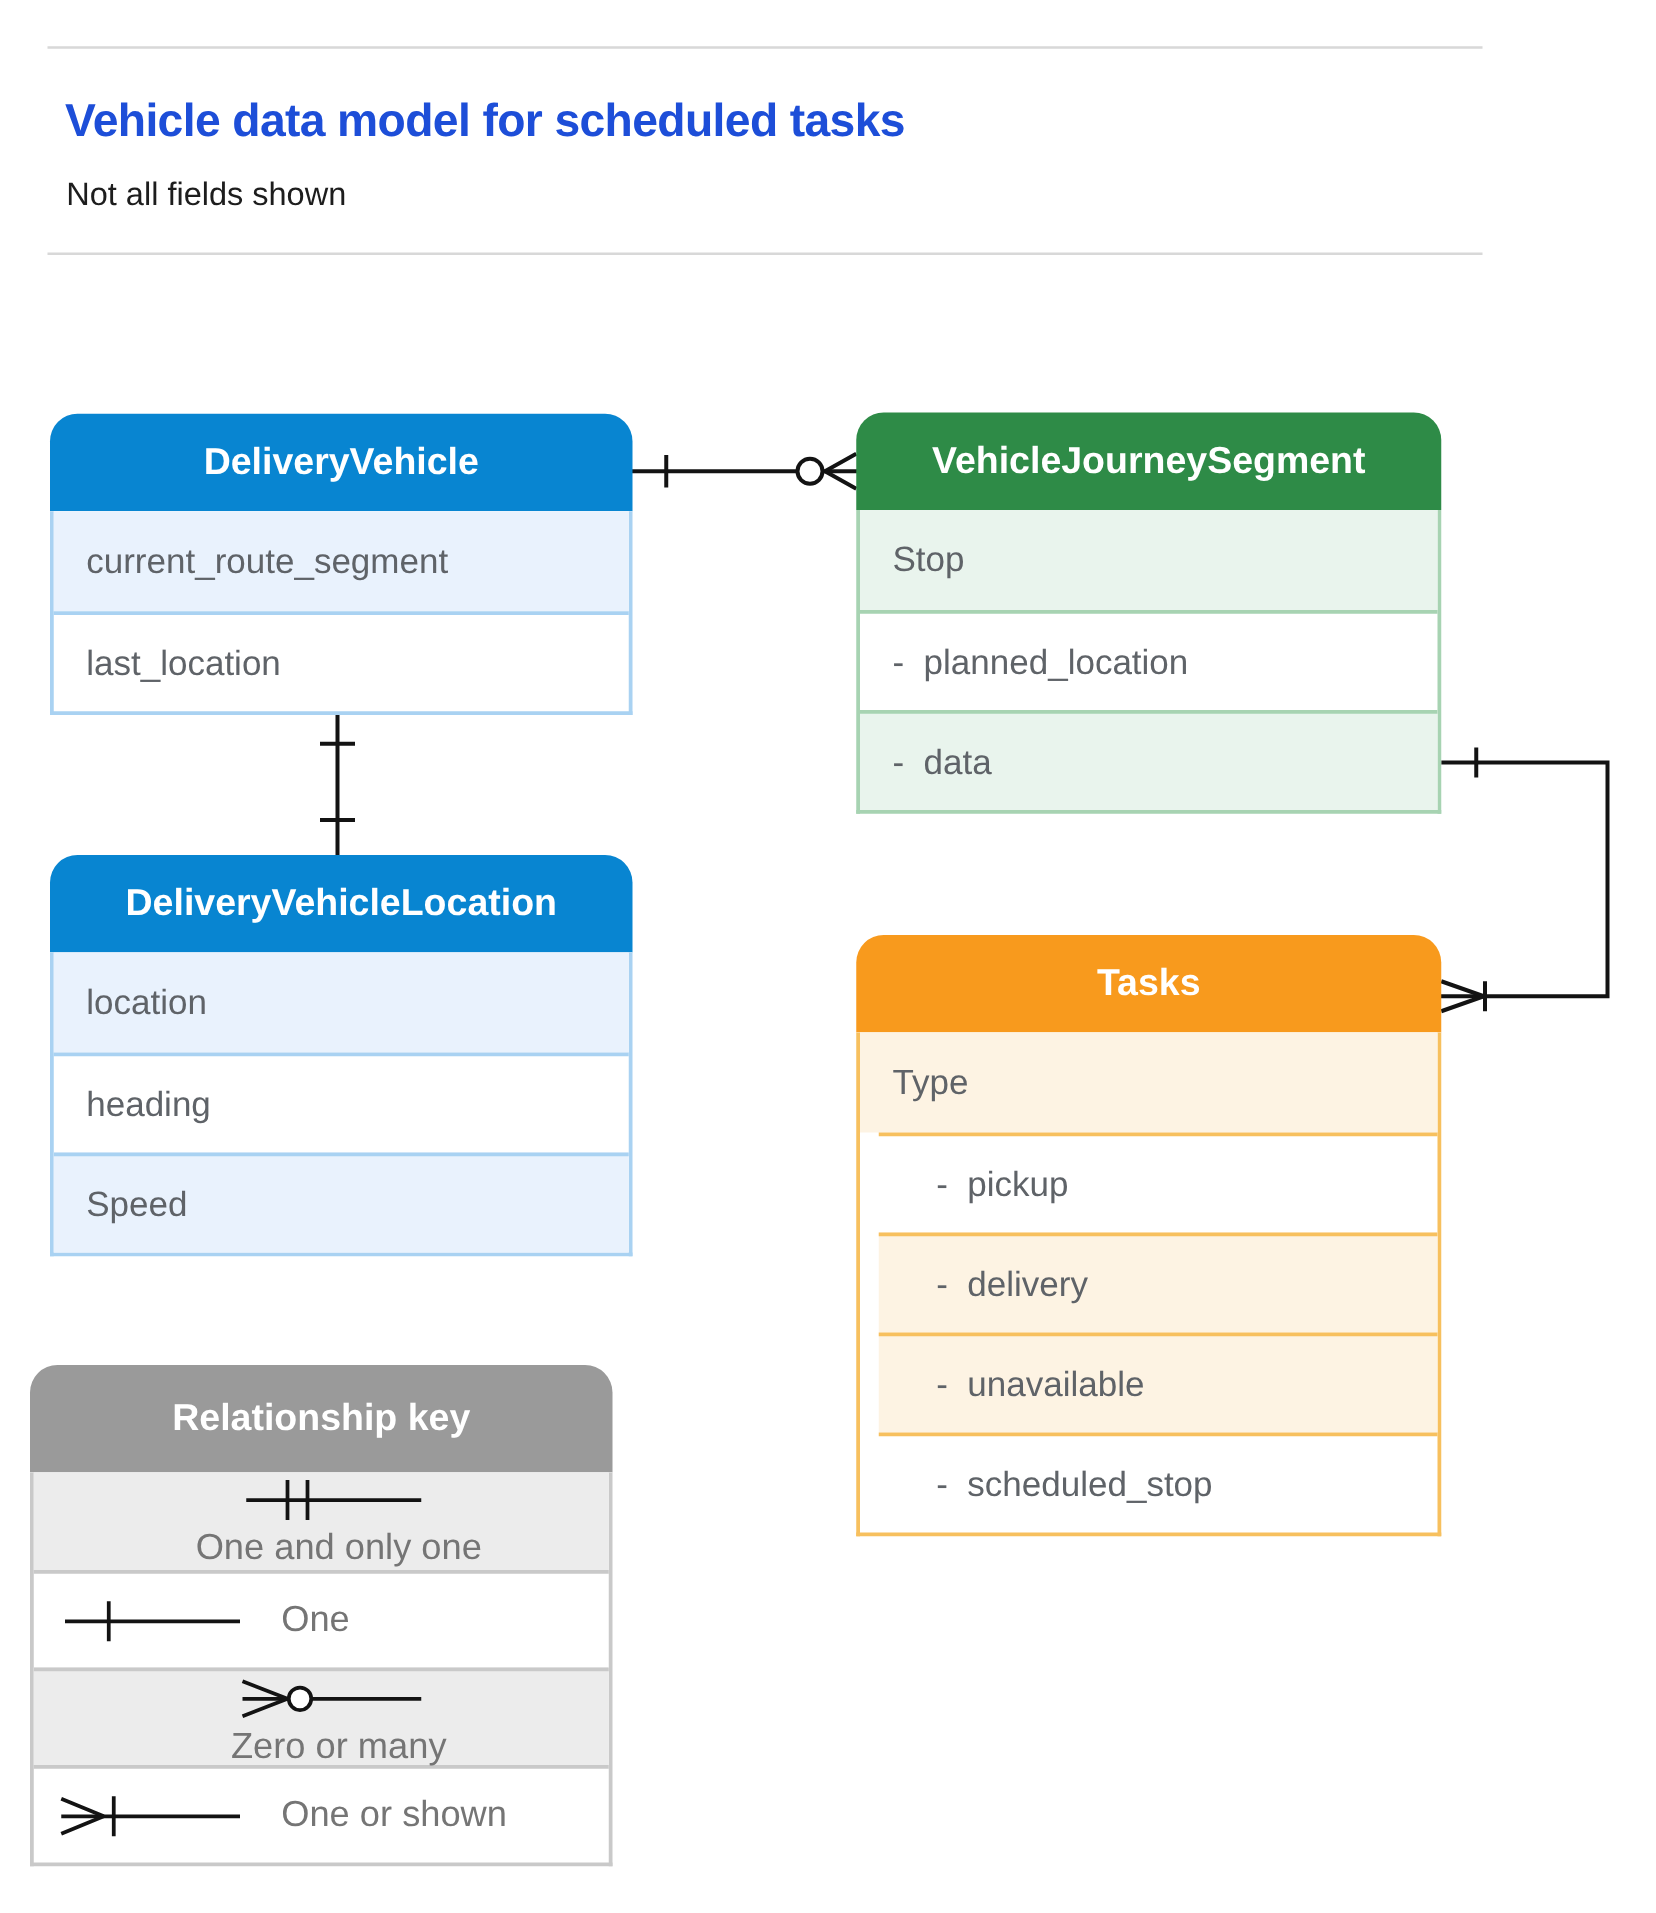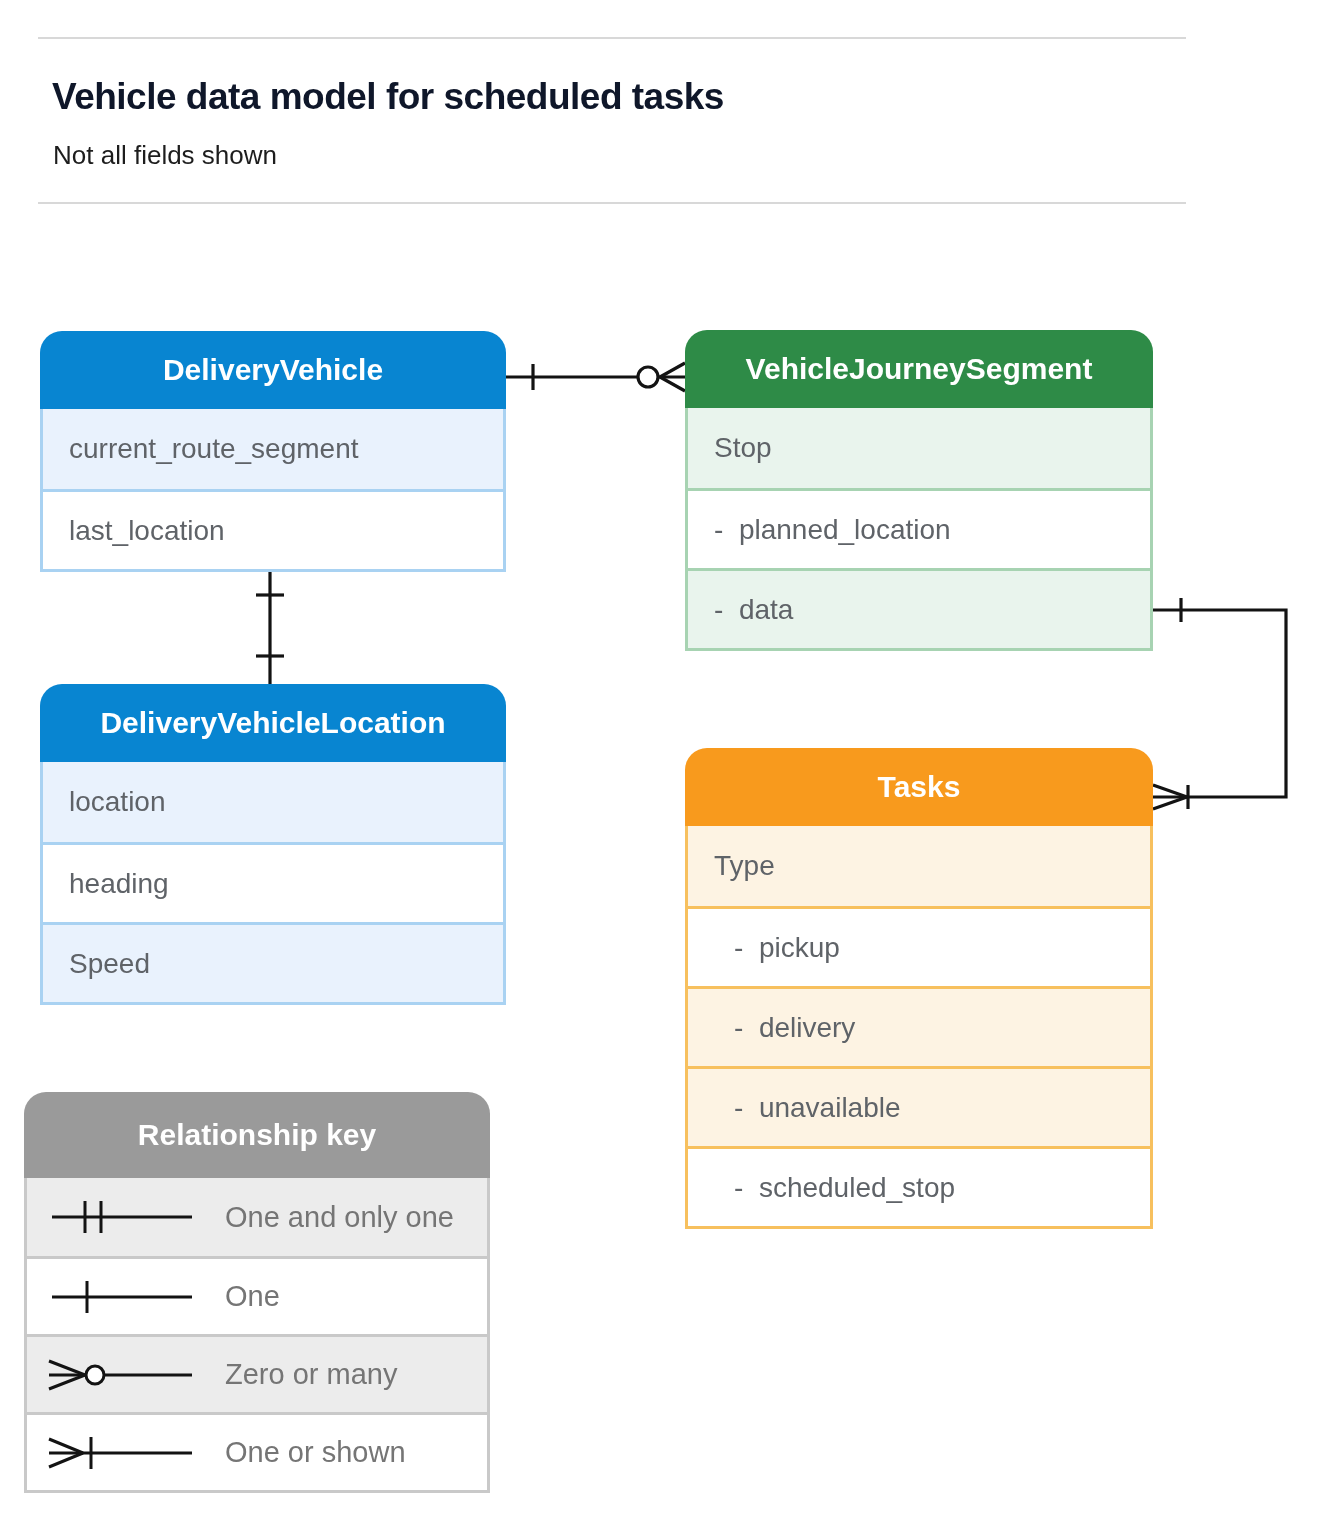--- a/index.html
+++ b/index.html
@@ -3,21 +3,21 @@
 <meta charset="utf-8">
 <style>
   html,body{margin:0;padding:0;background:#ffffff;}
   .canvas{
     position:relative;width:1325px;height:1530px;background:#ffffff;overflow:hidden;
     font-family:"Liberation Sans", sans-serif;
   }
   .rule{position:absolute;left:38px;width:1148px;height:2px;background:#d8d8d8;}
   .rule.top{top:37px;}
   .rule.bottom{top:202px;}
-  .page-title{position:absolute;left:52px;top:76px;font-size:37px;font-weight:700;color:#0f172a;letter-spacing:-0.5px;}
+  .page-title{position:absolute;left:52px;top:76px;font-size:37px;font-weight:700;color:#1d4ed8;letter-spacing:-0.5px;}
   .page-subtitle{position:absolute;left:53px;top:140px;font-size:26px;color:#1d1d1d;}
 
   svg.overlay{position:absolute;left:0;top:0;width:1325px;height:1530px;pointer-events:none;}
   svg.overlay path{stroke:#131313;stroke-width:3.2;fill:none;}
   svg.overlay circle{stroke:#131313;stroke-width:3.2;fill:#ffffff;}
 
   .entity{position:absolute;width:466px;}
   .entity.wide{width:468px;}
   .entity.blue  {--hdr:#0885d1;--light:#e9f2fd;--bd:#a9d2f2;}
   .entity.green {--hdr:#2e8b47;--light:#e9f4ed;--bd:#a7d3b2;}
@@ -30,28 +30,28 @@
   }
   .entity.gray .hdr{height:86px;}
   .rows{border:3px solid var(--bd);border-top:none;background:#ffffff;}
   .row{
     box-sizing:border-box;height:80px;border-top:3px solid var(--bd);
     display:flex;align-items:center;padding-left:26px;
     font-size:28px;color:#5f6368;white-space:pre;
   }
   .row:first-child{border-top:none;}
   .row.shade{background:var(--light);}
-  .row.indent{padding-left:46px;}
+  .row.indent{padding-left:46px;margin-left:15px;}
 
   .keyrow{
     box-sizing:border-box;height:78px;border-top:3px solid var(--bd);
     display:flex;align-items:center;
   }
   .keyrow:first-child{border-top:none;}
-  .keyrow.shade{background:var(--light);}
+  .keyrow.shade{background:var(--light);flex-direction:column;}
   .keysym{width:150px;height:44px;margin-left:20px;flex:none;}
   .keysym path{stroke:#131313;stroke-width:3;fill:none;}
   .keysym circle{stroke:#131313;stroke-width:3;fill:#ffffff;}
   .keylabel{margin-left:28px;font-size:29px;color:#757575;white-space:pre;}
 </style>
 </head>
 <body>
 
 <div class="canvas">
 

